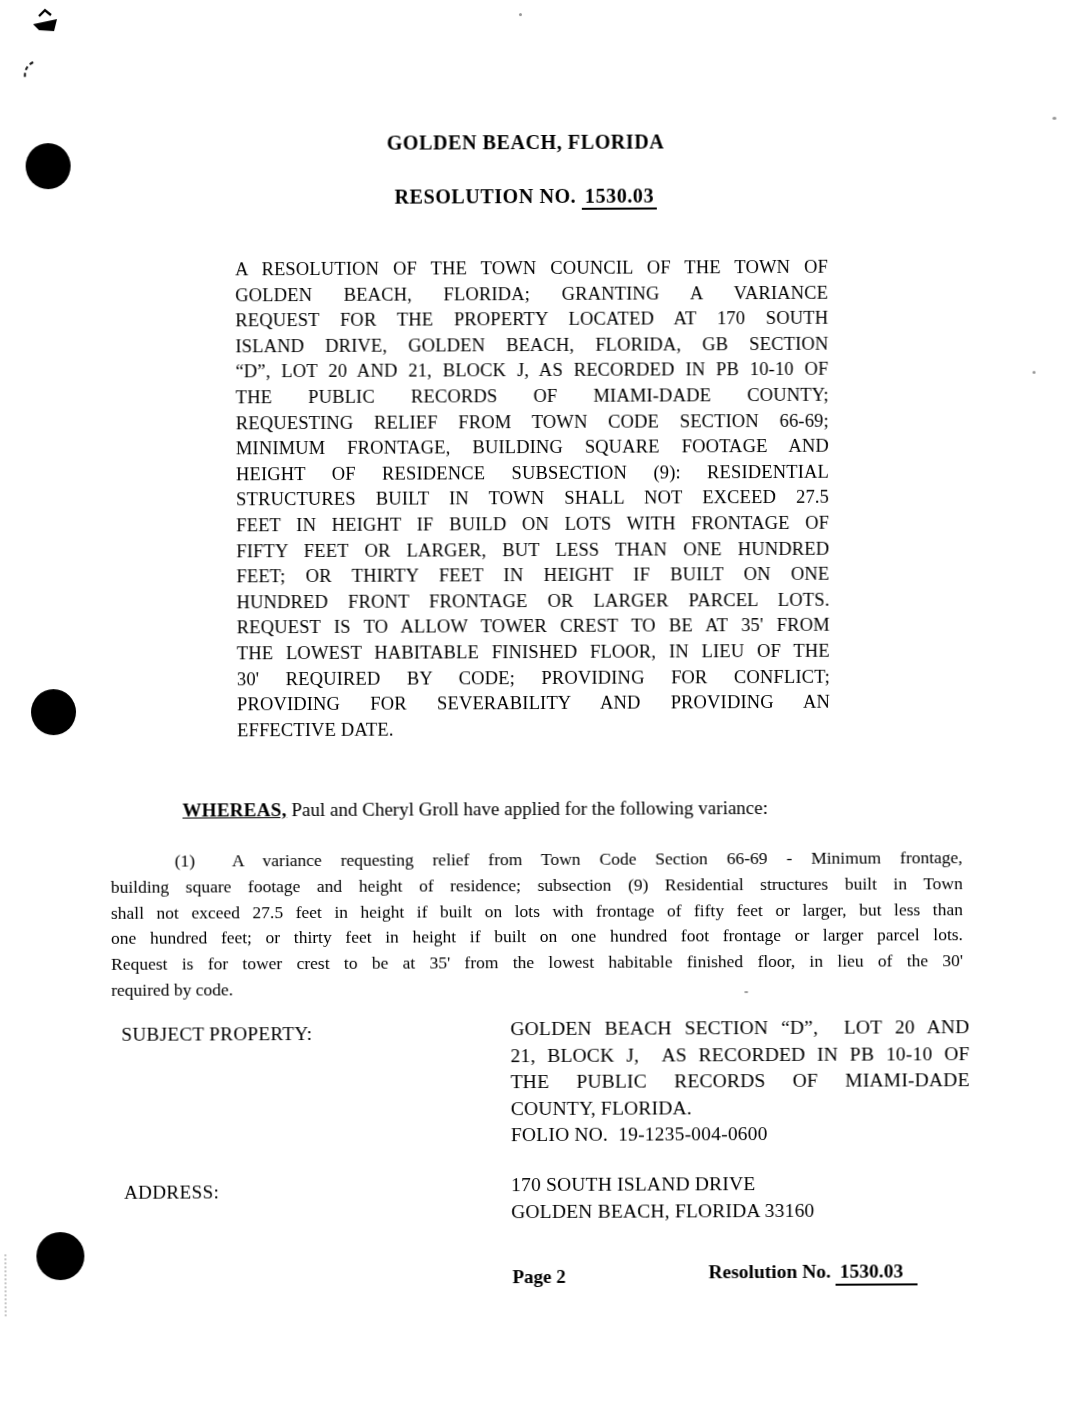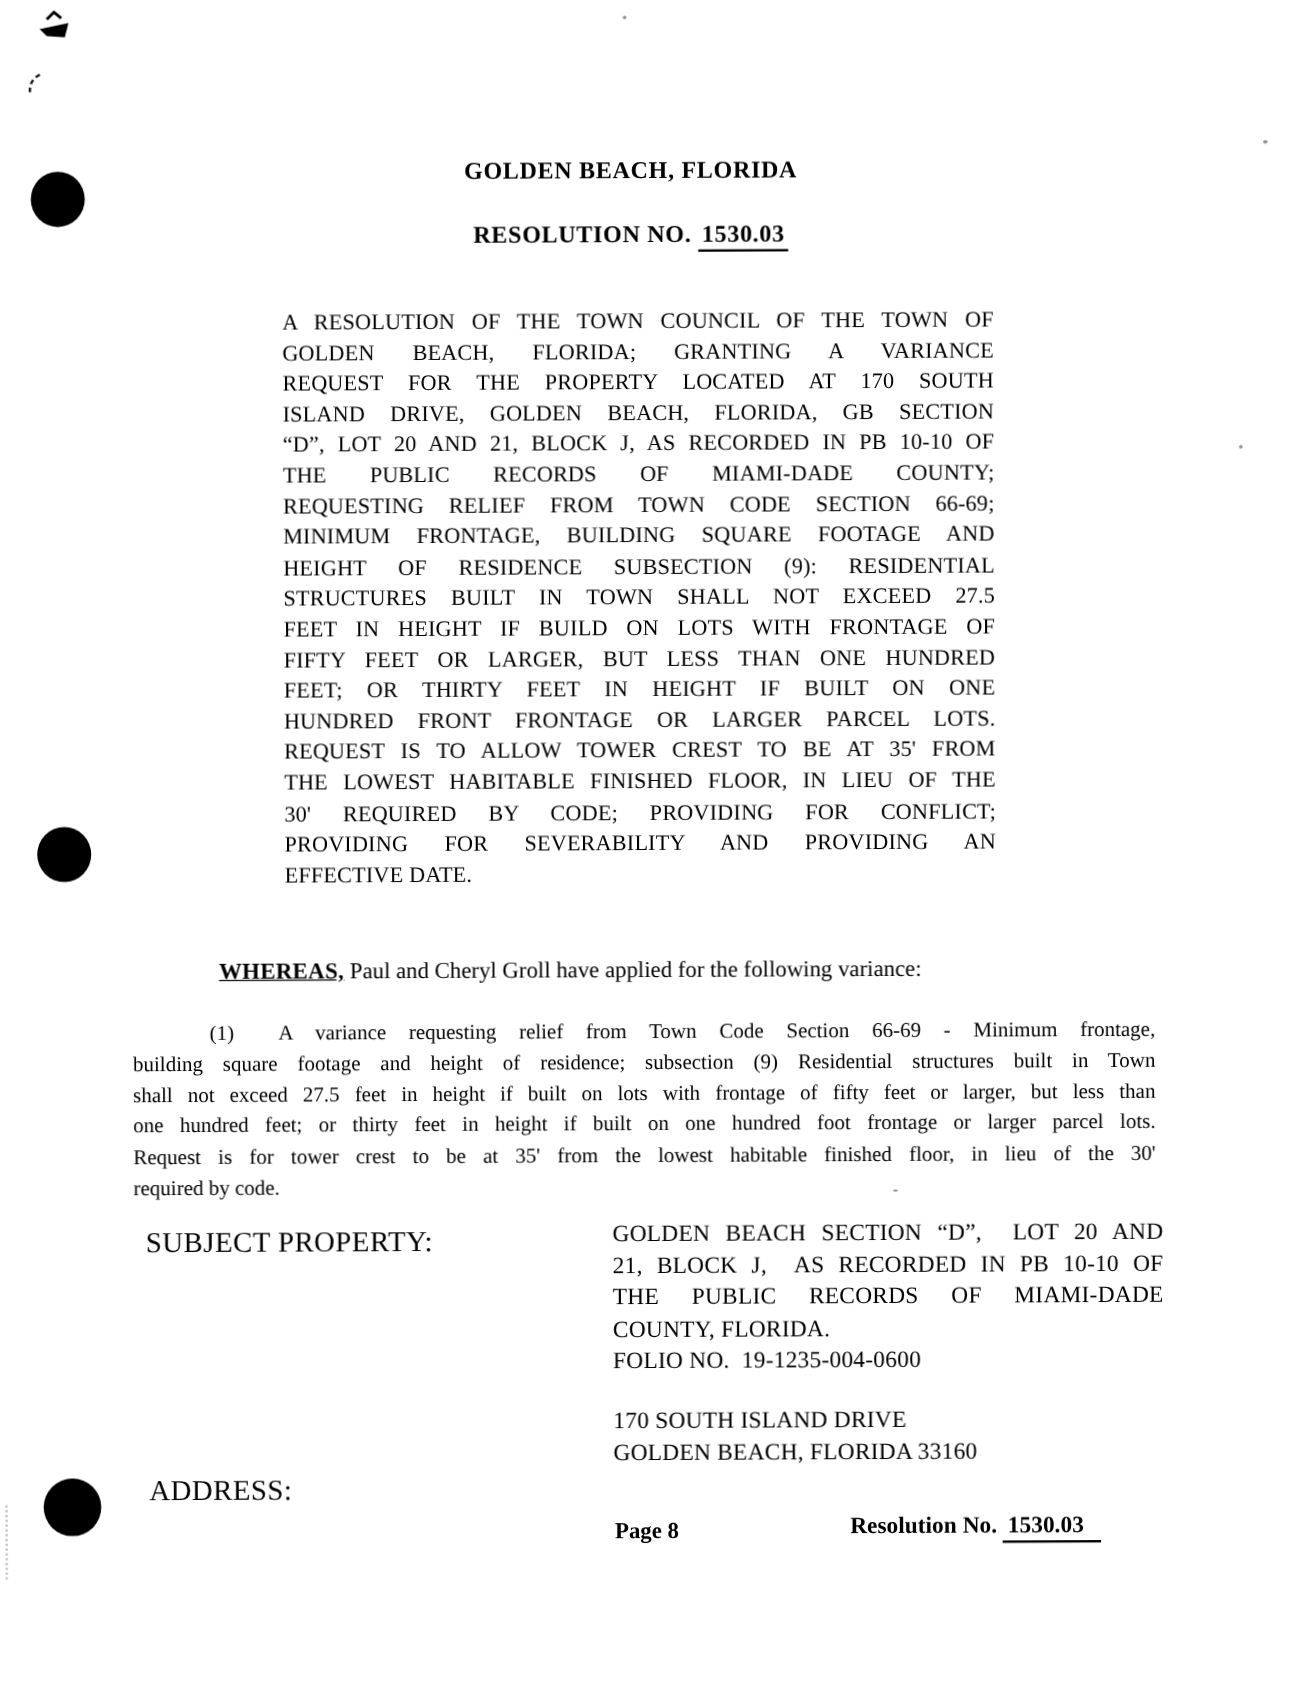--- a/index.html
+++ b/index.html
@@ -35,23 +35,23 @@
 
   .whereas { left: 110px; top: 798px; width: 860px; font-size: 19px; text-indent: 72px; }
   .whereas .kw { font-weight: bold; letter-spacing: 0.3px; text-decoration: underline; }
 
   .variance {
     left: 110px; top: 847px; width: 852px;
     font-size: 17.5px; line-height: 25.8px;
   }
   .indent { text-indent: 64px; }
 
-  .side-label { font-size: 24px; letter-spacing: 0.4px; }
+  .side-label { font-size: 19px; letter-spacing: 0.4px; }
   .subject-label { left: 120px; top: 1022px; }
-  .address-label { left: 122px; top: 1228px; }
+  .address-label { left: 122px; top: 1180px; }
 
   .valcol { left: 509px; width: 459px; font-size: 19.5px; line-height: 26.6px; letter-spacing: 0.2px; }
   .subject-val { top: 1016px; }
   .address-val { top: 1172px; }
 
   .footer-page { left: 510px; top: 1266px; font-size: 19px; font-weight: bold; }
   .footer-res  { left: 706px; top: 1262px; font-size: 19.5px; font-weight: bold; }
   .footer-num  { border-bottom: 2px solid #0f0f0f; padding: 0 14px 2px 4px; }
 
   
@@ -137,18 +137,18 @@
     <div class="plain">COUNTY, FLORIDA.</div>
     <div class="plain">FOLIO NO.  19-1235-004-0600</div>
   </div>
 
   <div class="abs side-label address-label">ADDRESS:</div>
   <div class="abs valcol address-val">
     <div class="plain">170 SOUTH ISLAND DRIVE</div>
     <div class="plain">GOLDEN BEACH, FLORIDA 33160</div>
   </div>
 
-  <div class="abs footer-page">Page 8</div>
+  <div class="abs footer-page">Page 2</div>
   <div class="abs footer-res">
     <span>Resolution No. </span><span class="footer-num">1530.03</span>
   </div>
 
 </div>
 
 </body></html>

